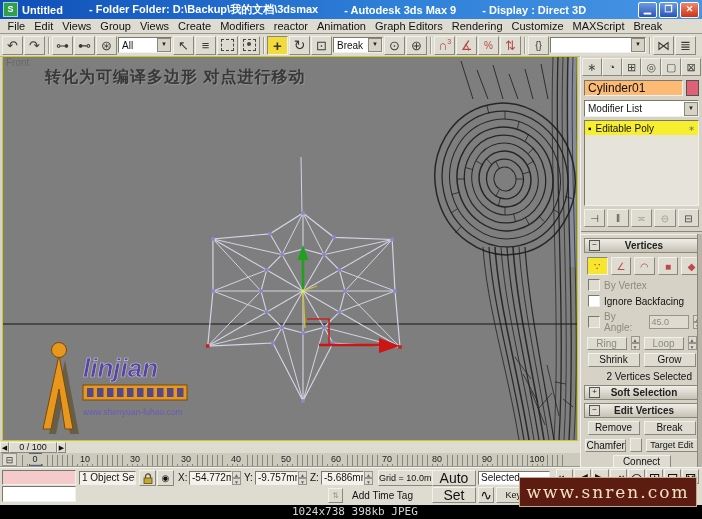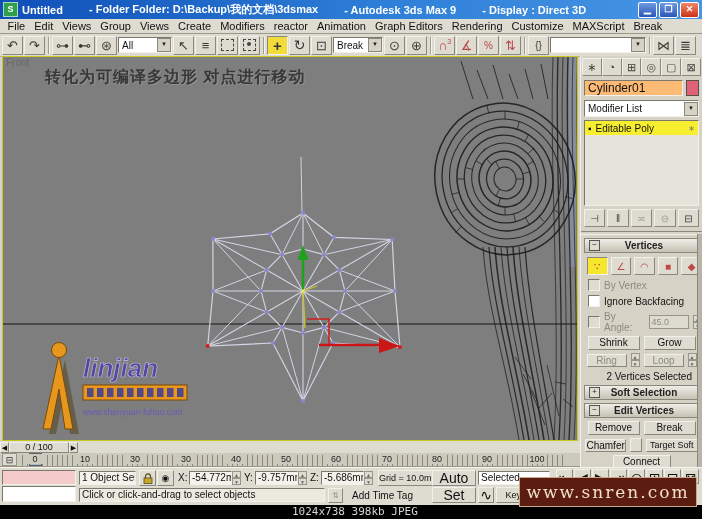--- a/index.html
+++ b/index.html
@@ -93,21 +93,21 @@
   .sqb{width:10px;height:12px;border:1px solid;border-color:#f2f0ea #8a877c #8a877c #f2f0ea;
     background:#dedbd0;font-size:6px;line-height:10px;text-align:center;}
   .selstatus{font-size:10px;text-align:right;margin:4px 10px 0;color:#111;}
   .connectb{width:58px;height:13px;line-height:11px;}
   .rivb{width:112px;height:13px;line-height:11px;font-size:9px;}
   .cscroll{position:absolute;right:0;top:178px;width:4px;height:233px;background:#b8b4a8;border-left:1px solid #8a877c;}
   
   .timeslider{position:absolute;left:0;top:441px;width:580px;height:12px;background:#dedbd0;display:flex;align-items:center;}
   .ts-arrow{width:9px;height:11px;font-size:7px;line-height:10px;text-align:center;background:#dedbd0;
     border:1px solid;border-color:#f2f0ea #8a877c #8a877c #f2f0ea;box-sizing:border-box;}
-  .ts-btn{width:60px;height:11px;background:#dedbd0;border:1px solid;border-color:#f2f0ea #8a877c #8a877c #f2f0ea;
+  .ts-btn{width:48px;height:11px;background:#dedbd0;border:1px solid;border-color:#f2f0ea #8a877c #8a877c #f2f0ea;
     font-size:9px;text-align:center;line-height:9px;box-sizing:border-box;}
   .trackbar{position:absolute;left:0;top:453px;width:580px;height:14px;background:#ccc9bd;
     border-bottom:1px solid #98958a;box-sizing:border-box;}
   .tb-mini{position:absolute;left:2px;top:0;width:15px;height:13px;font-size:9px;text-align:center;
     line-height:13px;color:#333;background:#dedbd0;border:1px solid #98958a;box-sizing:border-box;}
   .ticks{position:absolute;left:22px;top:2px;width:544px;height:11px;
     background:repeating-linear-gradient(90deg,#8a877a 0,#8a877a 1px,transparent 1px,transparent 5px);}
   .tick-label{position:absolute;top:1px;width:18px;text-align:center;font-size:9px;color:#222;
     background:#ccc9bd;height:10px;line-height:10px;}
   .frame-marker{position:absolute;left:29px;top:0;width:13px;height:13px;background:#aeb4c4;
@@ -422,53 +422,53 @@
     <div class="cbrow">
       <span class="cb dis"></span>
       <span class="disabled">By Angle:</span>
       <span class="minifield">45.0</span>
       <span class="spin">
           <span>▲</span>
           <span>▼</span>
         </span>
     </div>
     <div class="btnrow">
-      <span class="btn w52">Shrink</span>
-      <span class="btn w52">Grow</span>
-    </div>
-    <div class="btnrow">
       <span class="btn dis w40">Ring</span>
       <span class="spin">
           <span>▲</span>
           <span>▼</span>
         </span>
       <span class="btn dis w40">Loop</span>
       <span class="spin">
           <span>▲</span>
           <span>▼</span>
         </span>
     </div>
+    <div class="btnrow">
+      <span class="btn w52">Shrink</span>
+      <span class="btn w52">Grow</span>
+    </div>
     <div class="selstatus">2 Vertices Selected</div>
 
     <div class="rollout-hdr">
       <span class="rh-box">+</span>
       <span class="rh-t">Soft Selection</span>
     </div>
     <div class="rollout-hdr">
       <span class="rh-box">−</span>
       <span class="rh-t">Edit Vertices</span>
     </div>
     <div class="btnrow">
       <span class="btn w52">Remove</span>
       <span class="btn w52">Break</span>
     </div>
     <div class="btnrow">
       <span class="btn w42">Chamfer</span>
       <span class="sqb"></span>
-      <span class="btn" style="width:56px;height:13px;line-height:11px;font-size:9px">Target Soft</span>
+      <span class="btn" style="width:56px;height:13px;line-height:11px;font-size:9px">Target Edit</span>
     </div>
     <div class="btnrow">
       <span class="btn connectb">Connect</span>
     </div>
     <div class="btnrow">
       <span class="btn rivb">Remove Isolated Vertices</span>
     </div>
     <div class="cscroll"></div>
   </div>
 
@@ -526,21 +526,20 @@
       </span>
     <span class="abs sbtn" style="left:378px;top:2px;width:62px;height:16px;line-height:15px;font-size:9px">Grid = 10.0mm</span>
     <span class="abs sbtn" style="left:444px;top:2px;width:26px;height:16px">
       <svg width="22" height="10" style="margin-top:3px">
           <circle cx="4" cy="5" r="3" fill="none" stroke="#333" stroke-width="1.3"></circle>
           <line x1="7" y1="5" x2="21" y2="5" stroke="#333" stroke-width="1.5"></line>
           <line x1="15" y1="5" x2="15" y2="9" stroke="#333" stroke-width="1.3"></line>
           <line x1="19" y1="5" x2="19" y2="9" stroke="#333" stroke-width="1.3"></line>
         </svg>
     </span>
-    <span class="abs sfield" style="left:79px;top:20px;width:246px;background:#eceade">Click or click-and-drag to select objects</span>
     <span class="abs sbtn dis" style="left:328px;top:20px;width:15px;height:15px;font-size:8px;line-height:14px;color:#9a978c">⇅</span>
     <span class="abs slabel" style="left:352px;top:22px;font-size:10px">Add Time Tag</span>
     <span class="abs sbtn" style="left:432px;top:2px;width:44px;height:16px;line-height:15px">Auto Key</span>
     <span class="abs sfield" style="left:478px;top:3px;width:72px;background:#fff">Selected</span>
     <span class="abs sbtn" style="left:432px;top:19px;width:44px;height:16px;line-height:15px">Set Key</span>
     <span class="abs sbtn" style="left:478px;top:19px;width:16px;height:16px;line-height:15px">∿</span>
     <span class="abs sbtn" style="left:496px;top:19px;width:54px;height:16px;line-height:15px;font-size:9px">Key Filte</span>
     <span class="abs sbtn" style="left:556px;top:1px;width:17px;height:15px">⇤</span>
     <span class="abs sbtn" style="left:574px;top:1px;width:17px;height:15px">◀</span>
     <span class="abs sbtn" style="left:592px;top:1px;width:17px;height:15px">▶</span>

